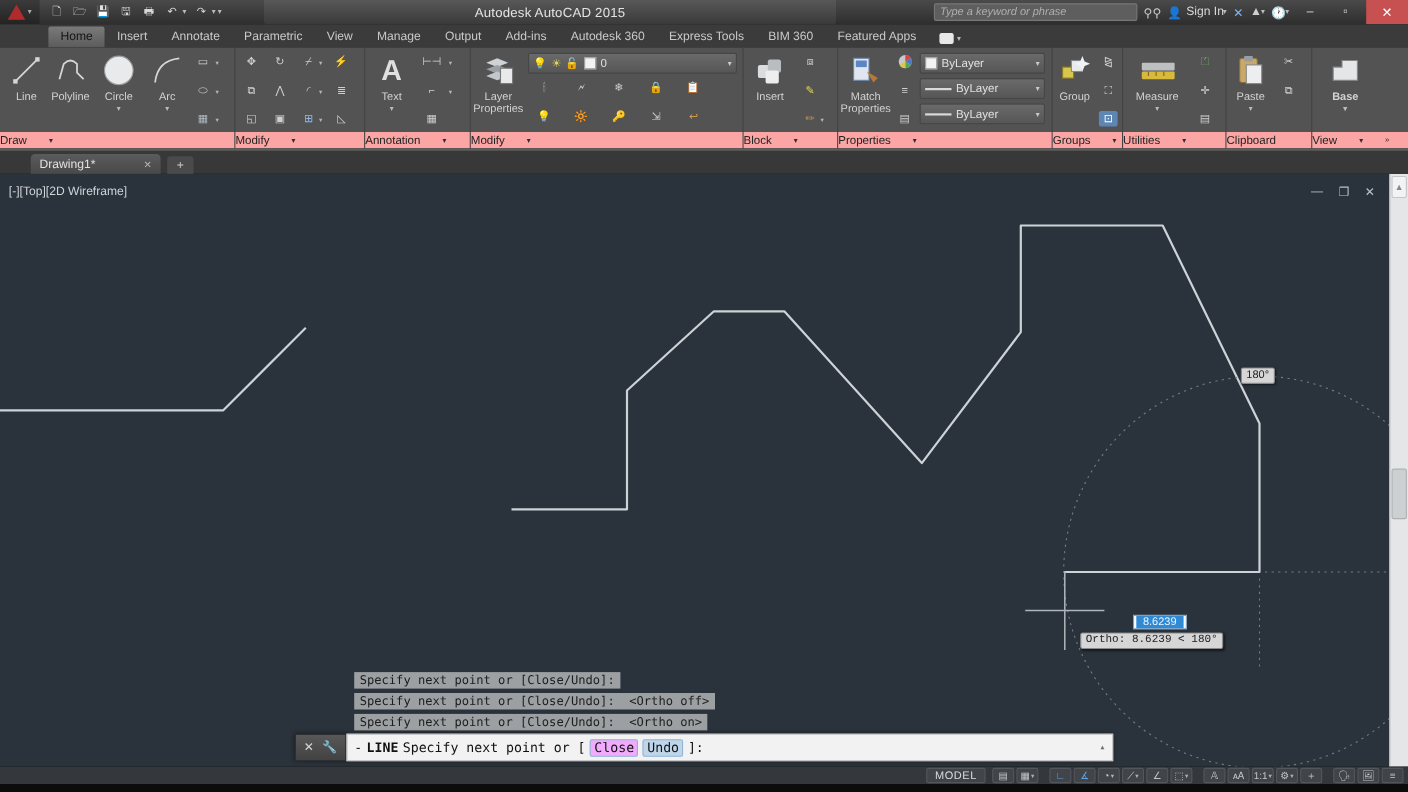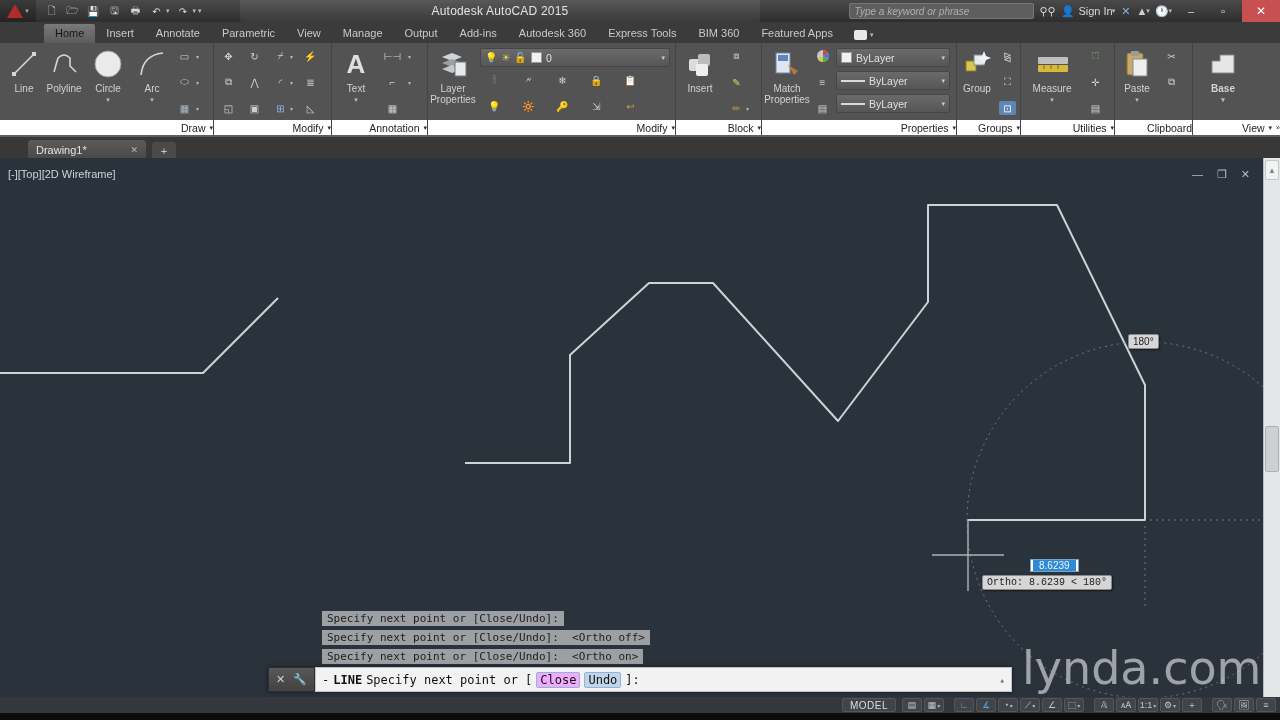--- a/index.html
+++ b/index.html
@@ -33,22 +33,22 @@
     display:flex; align-items:flex-end; padding-left:44px; }
   .rtab { padding:3px 11px 4px; font-size:11px; color:#c9c9c9; }
   .rtab.active { background:linear-gradient(#7a7a7a,#5c5c5c); color:#151515; border-radius:2px 2px 0 0; }
   .ribbon-display { margin-left:10px; display:flex; align-items:center; gap:3px; padding-bottom:3px; }
   .ribbon-display .sq { width:13px; height:10px; background:#e8e8e8; border-radius:2px; }
   .ribbon-display .caret { color:#bbb; font-size:7px; }
 
   
   #ribbon { position:absolute; left:0; top:43px; width:1280px; height:92px; background:#535353; display:flex; }
   .panel { position:relative; height:92px; border-right:1px solid #434343; }
-  .panel-label { position:absolute; left:0; bottom:0; width:100%; height:15px; background:#ffffff;
-    font-size:10.5px; color:#242424; display:flex; align-items:center; justify-content:flex-end; gap:4px; }
+  .panel-label { position:absolute; left:0; bottom:0; width:100%; height:15px; background:#fca5a5;
+    font-size:10.5px; color:#242424; display:flex; align-items:center; justify-content:flex-start; gap:20px; }
   .panel-label .caret { font-size:7px; color:#2e2e2e; }
   .bigbtn { position:absolute; width:40px; text-align:center; color:#d2d2d2; font-size:10px; line-height:11px; }
   .bigbtn .bicon { width:32px; height:34px; margin:2px auto 2px; display:flex; align-items:center; justify-content:center; }
   .bigbtn .bcaret { font-size:7px; color:#bbb; }
   .smicon { position:absolute; width:17px; height:14px; display:flex; align-items:center; justify-content:center;
     font-size:10px; color:#cfcfcf; }
   .smcaret { position:absolute; font-size:6px; color:#b5b5b5; }
   svg .st { stroke:#d6d6d6; fill:none; stroke-width:1.6; }
 
   
@@ -535,14 +535,13 @@
       </span>
     <span class="sbtn">⚙<span class="scaret">▾</span></span>
     <span class="sbtn">＋</span>
     <span class="sgap"></span>
     <span class="sbtn">🗣</span>
     <span class="sbtn">🖼</span>
     <span class="sbtn">≡</span>
   </div>
   <div id="black-strip"></div>
 
-  <div id="watermark">lynda.com</div>
 </div>
 
 </body></html>

